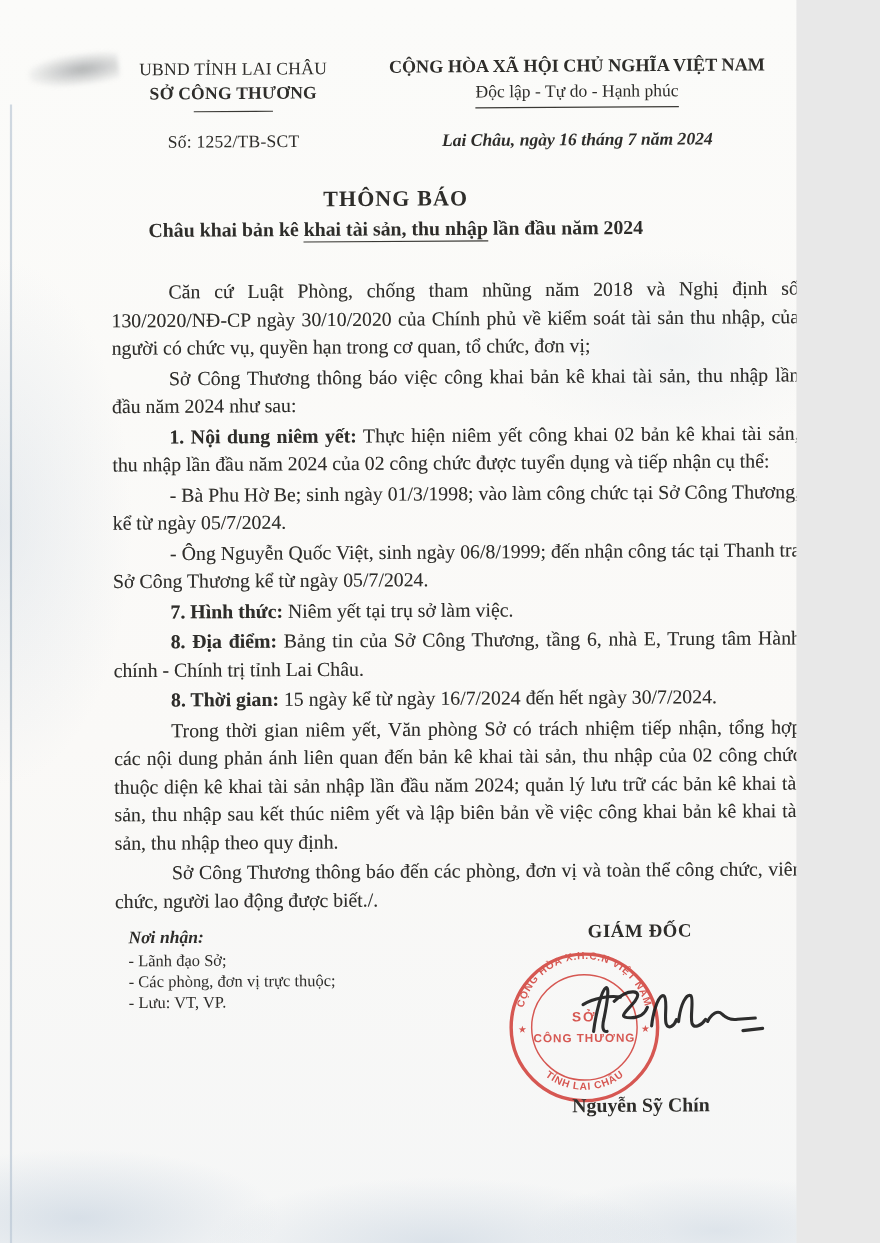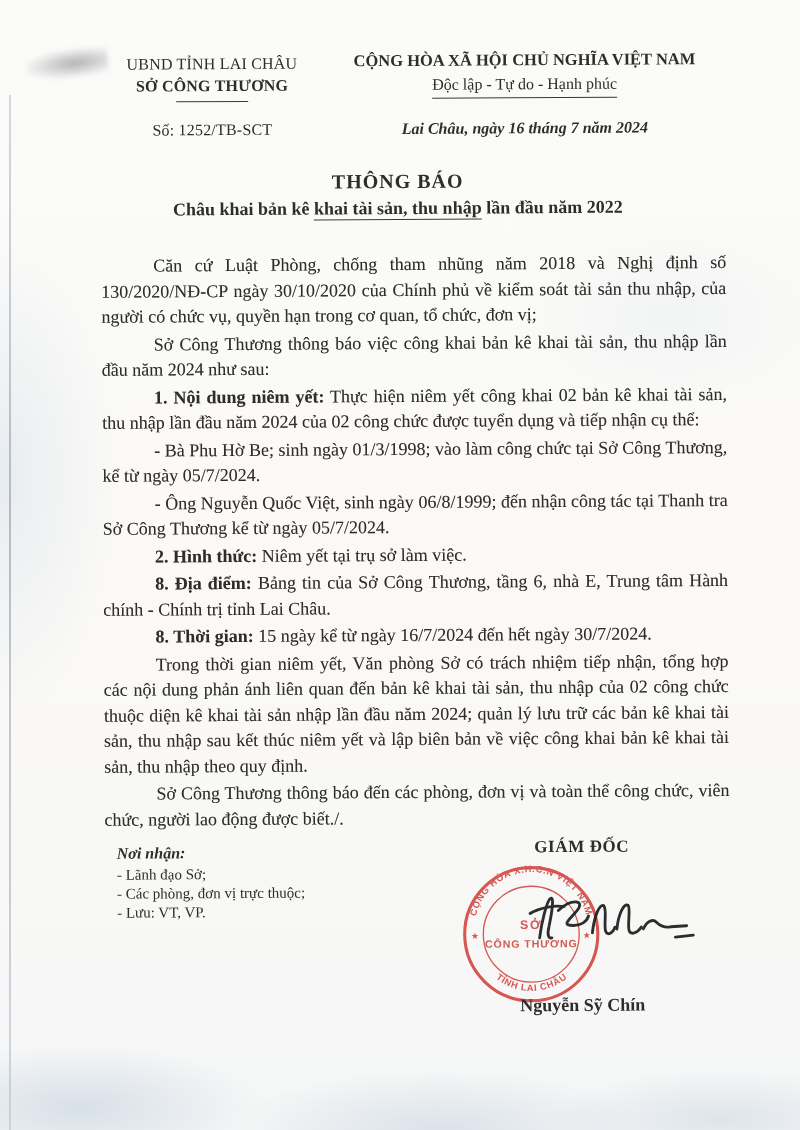--- a/index.html
+++ b/index.html
@@ -1,17 +1,17 @@
 <!DOCTYPE html>
 <html><head>
 <meta charset="utf-8">
 <style>
   html,body{margin:0;padding:0;background:#e8e8e8;}
   .page{
-    position:relative;width:800px;height:1130px;overflow:hidden;
+    position:relative;width:724px;height:1130px;overflow:hidden;
     font-family:"Liberation Serif","DejaVu Serif",serif;
     color:#2e2d2a;
     background:
       radial-gradient(ellipse 260px 90px at 10% 98%, rgba(186,201,217,.50), transparent 70%),
       radial-gradient(ellipse 300px 85px at 55% 100%, rgba(186,201,217,.45), transparent 70%),
       radial-gradient(ellipse 240px 70px at 90% 99%, rgba(186,201,217,.40), transparent 70%),
       radial-gradient(ellipse 160px 320px at 0% 42%, rgba(200,211,223,.35), transparent 75%),
       radial-gradient(ellipse 220px 130px at 84% 28%, rgba(236,239,241,.60), transparent 70%),
       linear-gradient(180deg,#fbfbf9 0%,#faf9f7 60%,#f5f6f6 100%);
   }
@@ -78,30 +78,30 @@
     </div>
 
     <div class="national">
       <div class="bold">CỘNG HÒA XÃ HỘI CHỦ NGHĨA VIỆT NAM</div>
       <div><span class="motto">Độc lập - Tự do - Hạnh phúc</span></div>
       <div class="dateline">Lai Châu, ngày 16 tháng 7 năm 2024</div>
     </div>
 
     <div class="title-block">
       <div class="doc-title">THÔNG BÁO</div>
-      <div class="doc-subtitle"><span>Châu khai bản kê </span><span class="u">khai tài sản, thu nhập</span><span> lần đầu năm 2022</span></div>
+      <div class="doc-subtitle"><span>Châu khai bản kê </span><span class="u">khai tài sản, thu nhập</span><span> lần đầu năm 2024</span></div>
     </div>
 
     <main class="body-text">
       <p><span class="lead"></span><span>Căn cứ Luật Phòng, chống tham nhũng năm 2018 và Nghị định số 130/2020/NĐ-CP ngày 30/10/2020 của Chính phủ về kiểm soát tài sản thu nhập, của người có chức vụ, quyền hạn trong cơ quan, tổ chức, đơn vị;</span></p>
       <p><span class="lead"></span><span>Sở Công Thương thông báo việc công khai bản kê khai tài sản, thu nhập lần đầu năm 2024 như sau:</span></p>
       <p><span class="lead">1. Nội dung niêm yết:</span><span> Thực hiện niêm yết công khai 02 bản kê khai tài sản, thu nhập lần đầu năm 2024 của 02 công chức được tuyển dụng và tiếp nhận cụ thể:</span></p>
       <p><span class="lead"></span><span>- Bà Phu Hờ Be; sinh ngày 01/3/1998; vào làm công chức tại Sở Công Thương, kể từ ngày 05/7/2024.</span></p>
       <p><span class="lead"></span><span>- Ông Nguyễn Quốc Việt, sinh ngày 06/8/1999; đến nhận công tác tại Thanh tra Sở Công Thương kể từ ngày 05/7/2024.</span></p>
-      <p><span class="lead">2. Hình thức:</span><span> Niêm yết tại trụ sở làm việc.</span></p>
+      <p><span class="lead">7. Hình thức:</span><span> Niêm yết tại trụ sở làm việc.</span></p>
       <p><span class="lead">8. Địa điểm:</span><span> Bảng tin của Sở Công Thương, tầng 6, nhà E, Trung tâm Hành chính - Chính trị tỉnh Lai Châu.</span></p>
       <p><span class="lead">8. Thời gian:</span><span> 15 ngày kể từ ngày 16/7/2024 đến hết ngày 30/7/2024.</span></p>
       <p><span class="lead"></span><span>Trong thời gian niêm yết, Văn phòng Sở có trách nhiệm tiếp nhận, tổng hợp các nội dung phản ánh liên quan đến bản kê khai tài sản, thu nhập của 02 công chức thuộc diện kê khai tài sản nhập lần đầu năm 2024; quản lý lưu trữ các bản kê khai tài sản, thu nhập sau kết thúc niêm yết và lập biên bản về việc công khai bản kê khai tài sản, thu nhập theo quy định.</span></p>
       <p><span class="lead"></span><span>Sở Công Thương thông báo đến các phòng, đơn vị và toàn thể công chức, viên chức, người lao động được biết./.</span></p>
     </main>
 
     <div class="recipients">
       <div class="recipients-label">Nơi nhận:</div>
       <div>- Lãnh đạo Sở;</div>
       <div>- Các phòng, đơn vị trực thuộc;</div>

